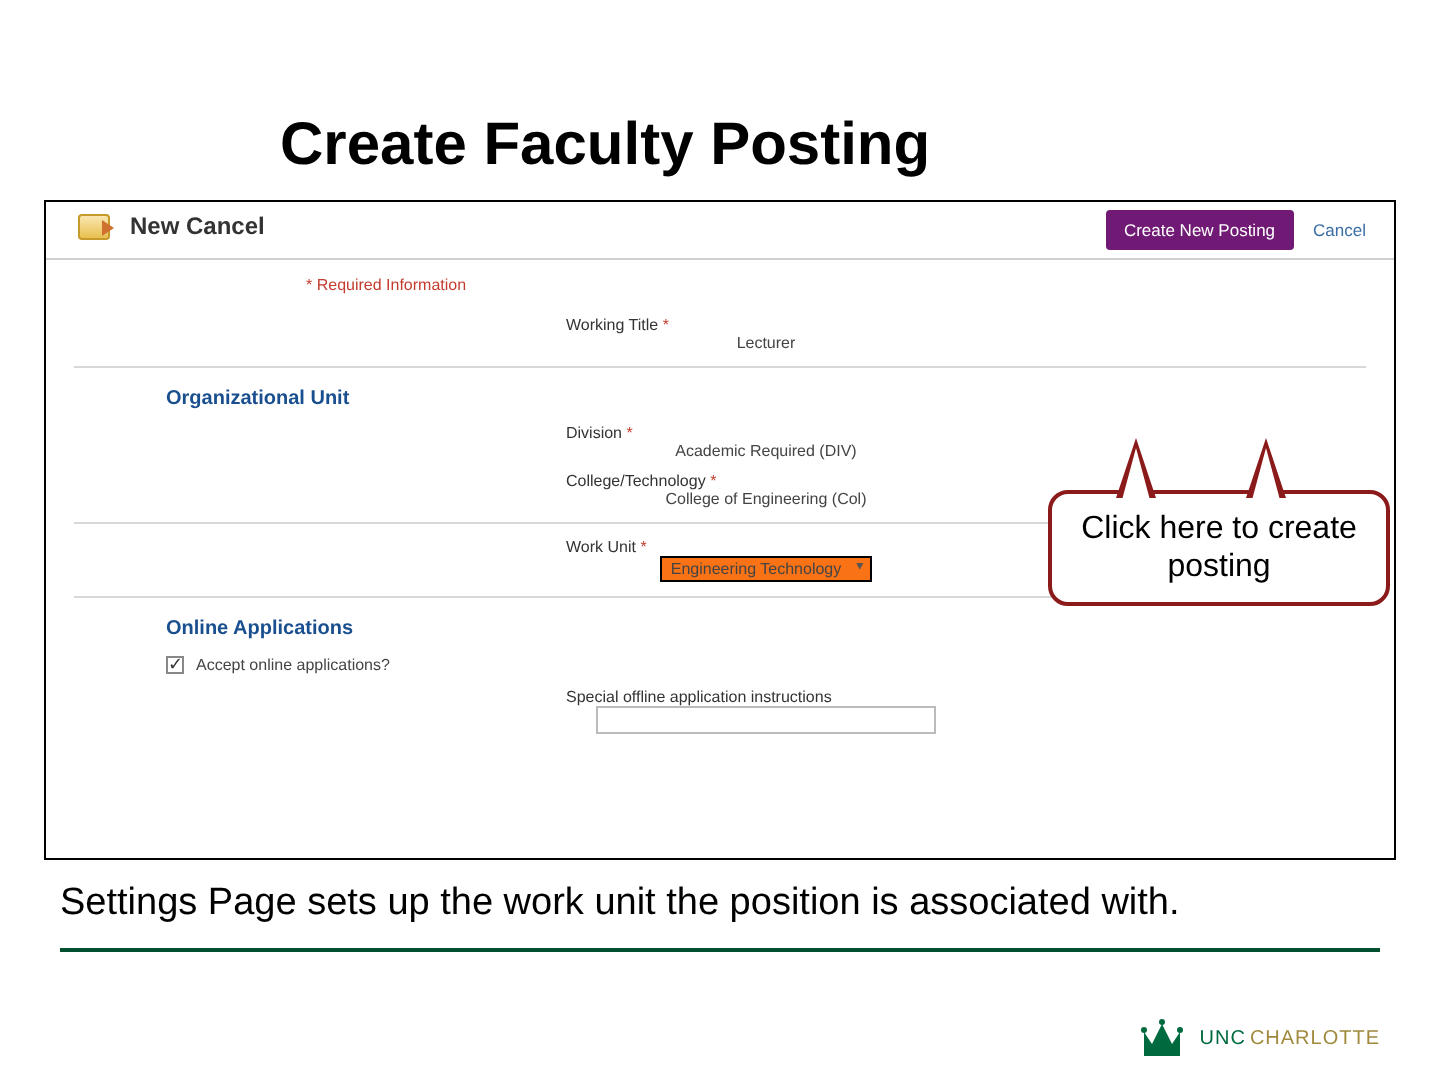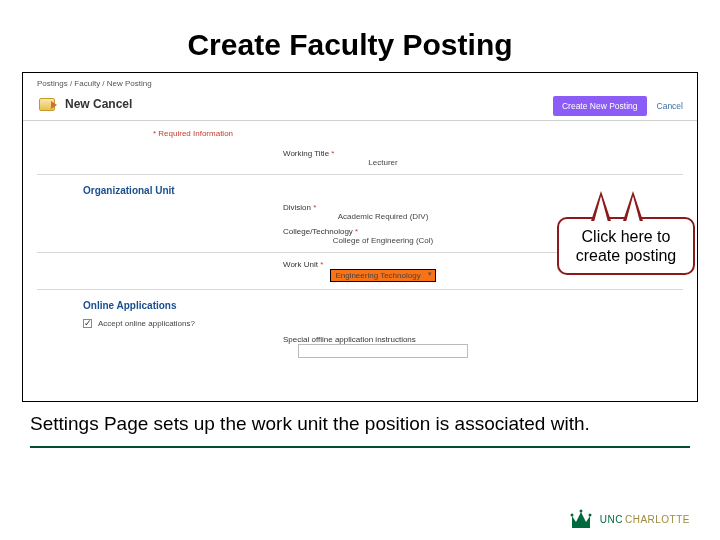--- a/index.html
+++ b/index.html
@@ -8,23 +8,24 @@
     height: 540px;
     background: #fff;
     font-family: Arial, Helvetica, sans-serif;
     position: relative;
     overflow: hidden;
   }
   .slide-title {
     font-size: 30px;
     font-weight: bold;
     color: #000;
-    text-align: center;
+    text-align: left;
     padding: 28px 0 10px 140px;
     width: 560px;
+    margin-top: 28px;
   }
   .screenshot-frame {
     margin: 0 22px;
     border: 1.5px solid #000;
     background: #fff;
     height: 330px;
     position: relative;
     font-size: 9px;
     color: #444;
   }
@@ -71,21 +72,21 @@
   }
   .header-actions {
     position: absolute;
     right: 14px;
     top: 4px;
     display: flex;
     align-items: center;
     gap: 10px;
   }
   .create-btn {
-    background: #8b5cf6;
+    background: #701a75;
     color: #fff;
     border: none;
     padding: 5px 9px;
     font-size: 8.5px;
     border-radius: 2px;
     cursor: pointer;
   }
   .cancel-link {
     color: #3a6ea5;
     font-size: 8.5px;
@@ -165,21 +166,21 @@
   .text-input {
     border: 1px solid #bbb;
     background: #fff;
     width: 170px;
     height: 14px;
   }
   .callout {
     position: absolute;
     top: 144px;
     right: 2px;
-    width: 138px;
+    width: 171px;
     background: #fff;
     border: 2.5px solid #8b1a1a;
     border-radius: 10px;
     padding: 8px 6px;
     text-align: center;
     z-index: 10;
   }
   .callout-text {
     font-size: 16px;
     color: #000;
@@ -238,21 +239,20 @@
   .logo-text .unc { color: #006a3f; }
   .logo-text .charlotte { color: #9f8a3d; margin-left: 2px; }
 </style>
 </head>
 <body>
 
 <div class="slide-title">Create Faculty Posting</div>
 
 <div class="screenshot-frame">
 
-  <div class="breadcrumb">Postings / Faculty / New Posting</div>
 
   <div class="posting-header">
     <span class="posting-icon"></span>
     <span class="posting-title">New Cancel</span>
     <div class="header-actions">
       <button class="create-btn">Create New Posting</button>
       <a href="#" class="cancel-link">Cancel</a>
     </div>
   </div>
 

